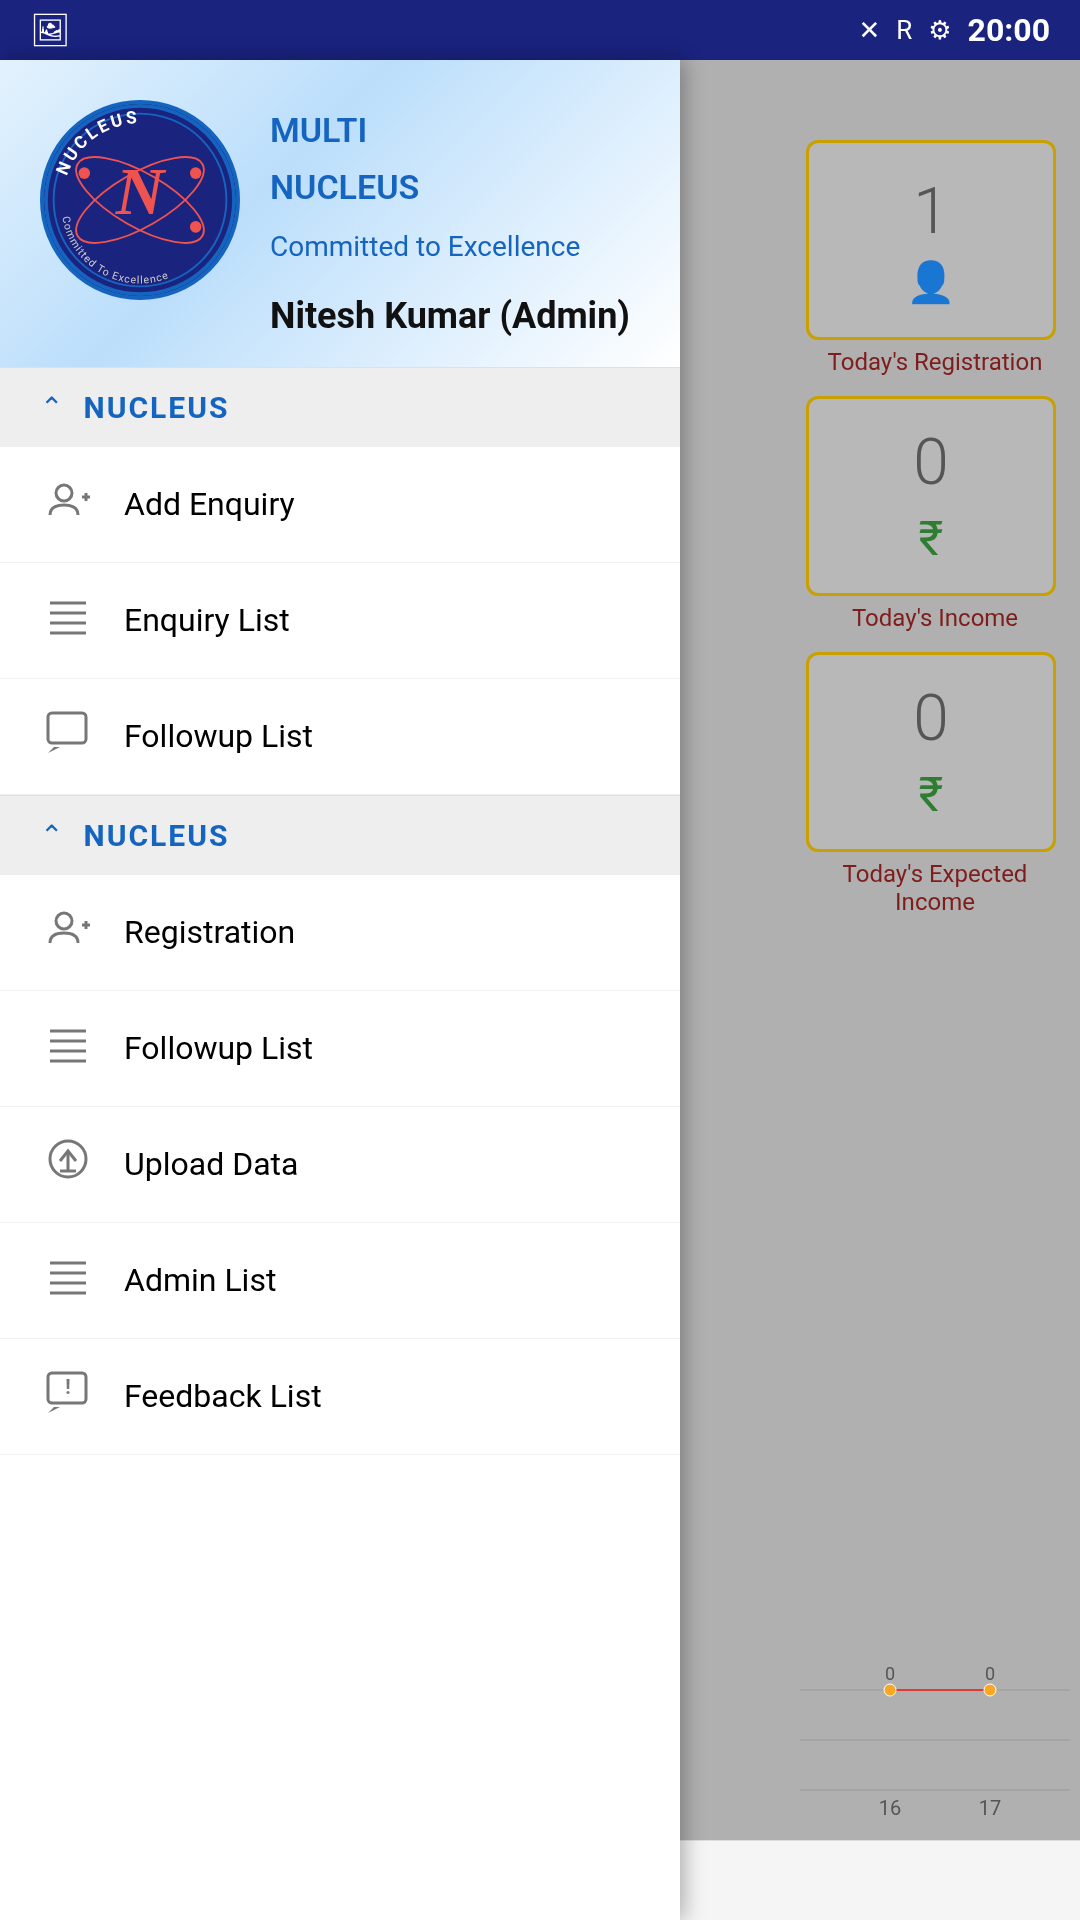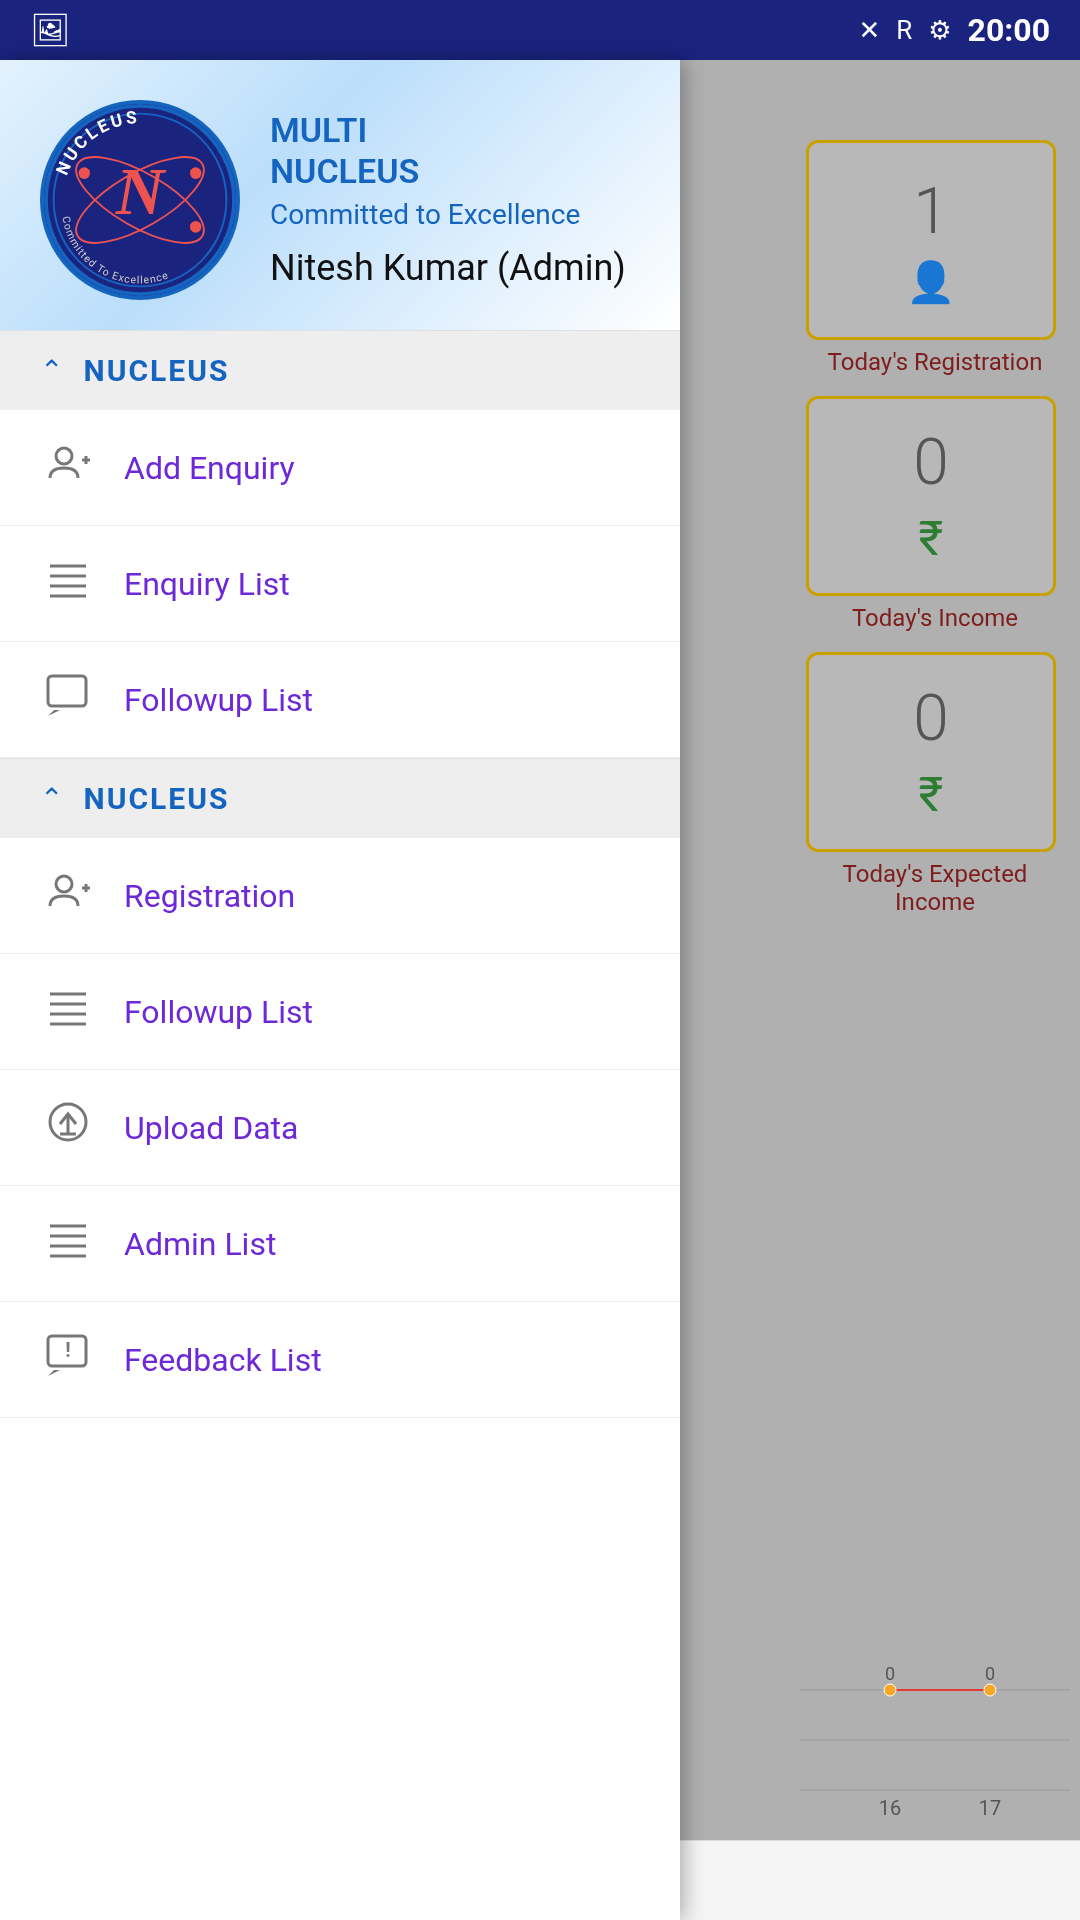--- a/index.html
+++ b/index.html
@@ -169,20 +169,21 @@
       flex-shrink: 0;
       overflow: hidden;
       position: relative;
     }
 
     .drawer-user-info {
       display: flex;
       flex-direction: column;
       justify-content: flex-end;
       padding-top: 10px;
+      gap: 16px;
     }
     .org-name-line1 {
       font-size: 34px;
       color: #1565c0;
       font-weight: 600;
       line-height: 1.2;
     }
     .org-name-line2 {
       font-size: 34px;
       color: #1565c0;
@@ -191,21 +192,21 @@
     }
     .org-tagline {
       font-size: 28px;
       color: #1565c0;
       font-weight: 400;
       margin-top: 6px;
     }
     .user-name {
       font-size: 36px;
       color: #111;
-      font-weight: normal;
+      font-weight: bold;
       margin-top: 16px;
     }
 
     
     .section-header {
       background: #eeeeee;
       padding: 22px 40px;
       display: flex;
       align-items: center;
       gap: 20px;
@@ -234,21 +235,21 @@
     }
     .menu-icon {
       font-size: 44px;
       color: #777;
       width: 56px;
       text-align: center;
       flex-shrink: 0;
     }
     .menu-label {
       font-size: 32px;
-      color: #6d28d9;
+      color: #000000;
     }
   </style>
 </head>
 <body>
 
 <div class="status-bar">
   <div class="status-bar-left">
     <span style="color:white;font-size:32px;">🖼</span>
   </div>
   <div class="status-bar-icons">

